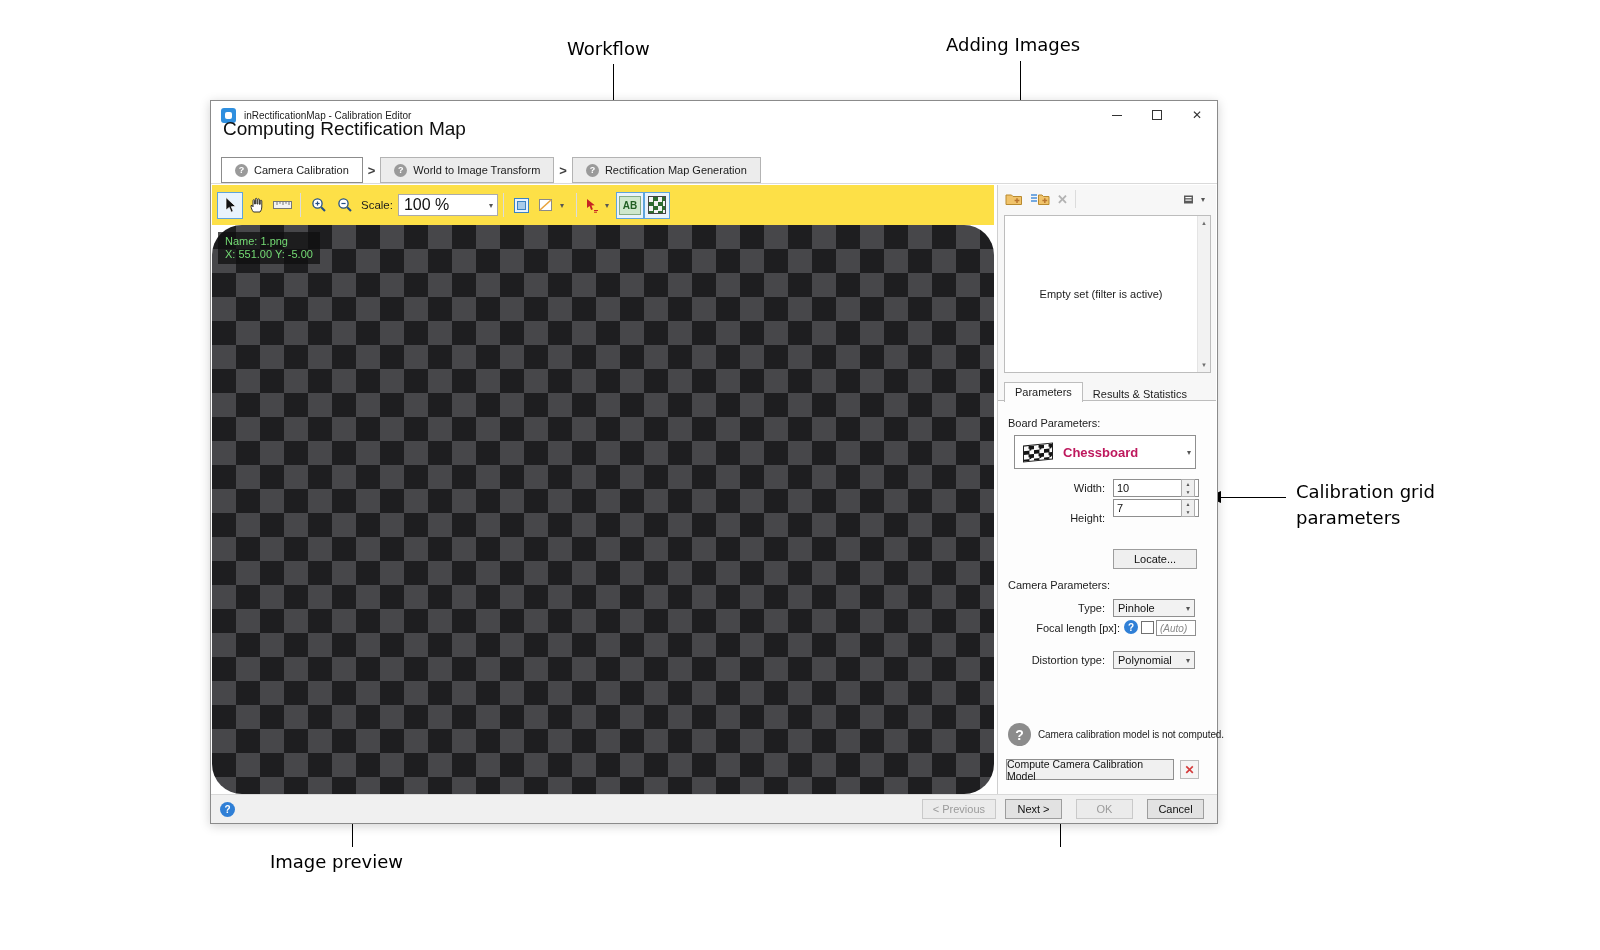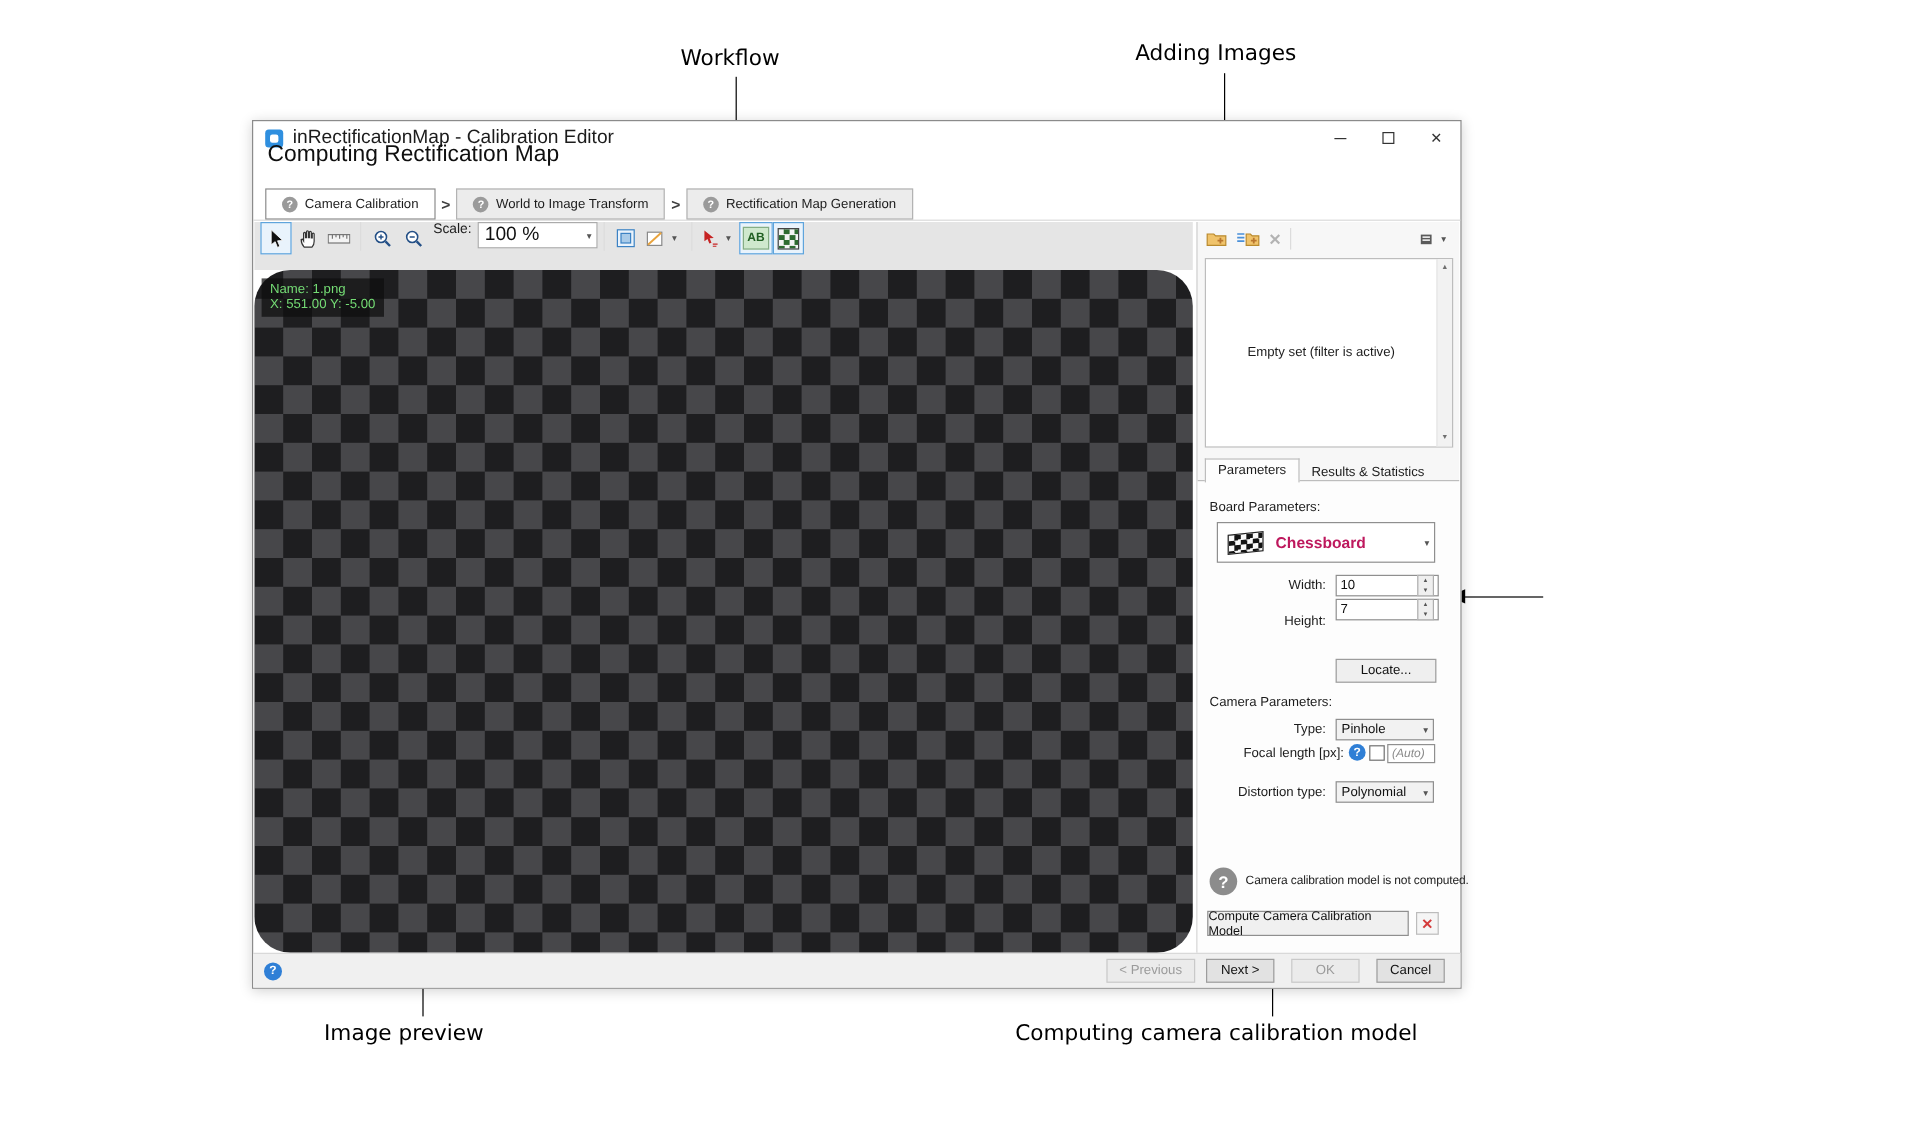--- a/index.html
+++ b/index.html
@@ -22,40 +22,40 @@
               border-top:6px solid transparent; border-bottom:6px solid transparent;
               border-right:14px solid #000; }
 
   
   .window { position:absolute; left:210px; top:100px; width:1008px; height:724px;
             background:#fff; border:1px solid #8b8b8b; box-shadow:0 2px 10px rgba(0,0,0,.18); }
   .titlebar { display:flex; align-items:center; height:28px; }
   .app-icon { width:15px; height:15px; margin-left:10px; background:#2f8fdf; border-radius:3px;
               display:flex; align-items:center; justify-content:center; }
   .app-icon .inner { width:7px; height:7px; background:#fff; border-radius:2px; }
-  .title { margin-left:8px; font-size:16px; color:#1c1c1c; }
+  .title { margin-left:8px; font-size:10px; color:#1c1c1c; }
   .win-btns { margin-left:auto; display:flex; height:28px; }
   .win-btn { width:40px; display:flex; align-items:center; justify-content:center; color:#333; font-size:12px; }
   .min-glyph { width:10px; height:1px; background:#333; }
   .max-glyph { width:10px; height:10px; border:1px solid #333; }
 
   .heading { position:absolute; left:12px; top:17px; font-size:19px; color:#0f0f0f; }
 
   .header-rule { position:absolute; left:0; right:0; top:82px; border-top:1px solid #dadada; }
   .wf-tabs { position:absolute; left:10px; top:56px; display:flex; align-items:center; z-index:2; }
   .wf-tab { display:flex; align-items:center; gap:6px; height:26px; padding:0 13px;
             background:#ececec; border:1px solid #b3b3b3; font-size:11px; color:#1c1c1c; white-space:nowrap; }
   .wf-tab.active { background:#fff; border-color:#8c8c8c; }
   .q-circle { width:13px; height:13px; border-radius:50%; background:#9a9a9a; color:#fff;
               font-size:9px; font-weight:bold; display:flex; align-items:center; justify-content:center; flex:0 0 auto; }
   .wf-sep { margin:0 5px; font-size:13px; font-weight:bold; color:#3f3f3f; }
 
   
   .left-pane { position:absolute; left:1px; top:84px; width:782px; bottom:29px; }
-  .toolbar { height:40px; display:flex; align-items:flex-start; padding-left:5px; background:#e5e5e5; }
+  .toolbar { height:40px; display:flex; align-items:center; padding-left:5px; background:#fde047; }
   .tb-btn { height:27px; min-width:26px; display:flex; align-items:center; justify-content:center;
             gap:2px; border:1px solid transparent; padding:0 2px; }
   .tb-btn.selected { border-color:#5ea4dc; background:#e9f3fc; }
   .tb-sep { width:1px; height:24px; background:#dcdcdc; margin:0 5px; }
   .tb-label { font-size:11.5px; color:#1c1c1c; margin:0 5px 0 3px; }
   .scale-combo { display:flex; align-items:center; width:100px; height:22px; border:1px solid #ababab; background:#fff; }
   .scale-combo input { flex:1; width:60px; border:0; outline:none; font-size:16px; padding-left:5px;
                        font-family:"Liberation Sans",sans-serif; color:#111; background:transparent; }
   .caret { font-size:8px; color:#555; padding:0 4px; }
   .ab-box { width:22px; height:19px; background:#cfe8cd; border:1px solid #86ad85; color:#215f23;
@@ -151,28 +151,31 @@
 <div class="canvas">
 
   <div class="ann" style="left:567px; top:38px;">Workflow</div>
   <div class="vline" style="left:613px; top:64px; height:88px;"></div>
   <div class="arr-down" style="left:607px; top:150px;"></div>
 
   <div class="ann" style="left:946px; top:34px;">Adding Images</div>
   <div class="vline" style="left:1020px; top:61px; height:112px;"></div>
   <div class="arr-down" style="left:1014px; top:171px;"></div>
 
+  <div class="ann ann2" style="left:1296px; top:479px;">
+    <div>Calibration grid</div>
+    <div>parameters</div>
+  </div>
   <div class="hline" style="left:1220px; top:497px; width:66px;"></div>
   <div class="arr-left" style="left:1207px; top:491px;"></div>
 
   <div class="ann" style="left:270px; top:851px;">Image preview</div>
   <div class="vline" style="left:352px; top:787px; height:60px;"></div>
   <div class="arr-up" style="left:346px; top:775px;"></div>
 
-  <div class="ann" style="left:846px; top:851px;">Computing camera calibration model</div>
   <div class="vline" style="left:1060px; top:795px; height:52px;"></div>
   <div class="arr-up" style="left:1054px; top:783px;"></div>
 
   <div class="window">
 
     <div class="titlebar">
       <div class="app-icon">
           <div class="inner"></div>
         </div>
       <div class="title">inRectificationMap - Calibration Editor</div>

